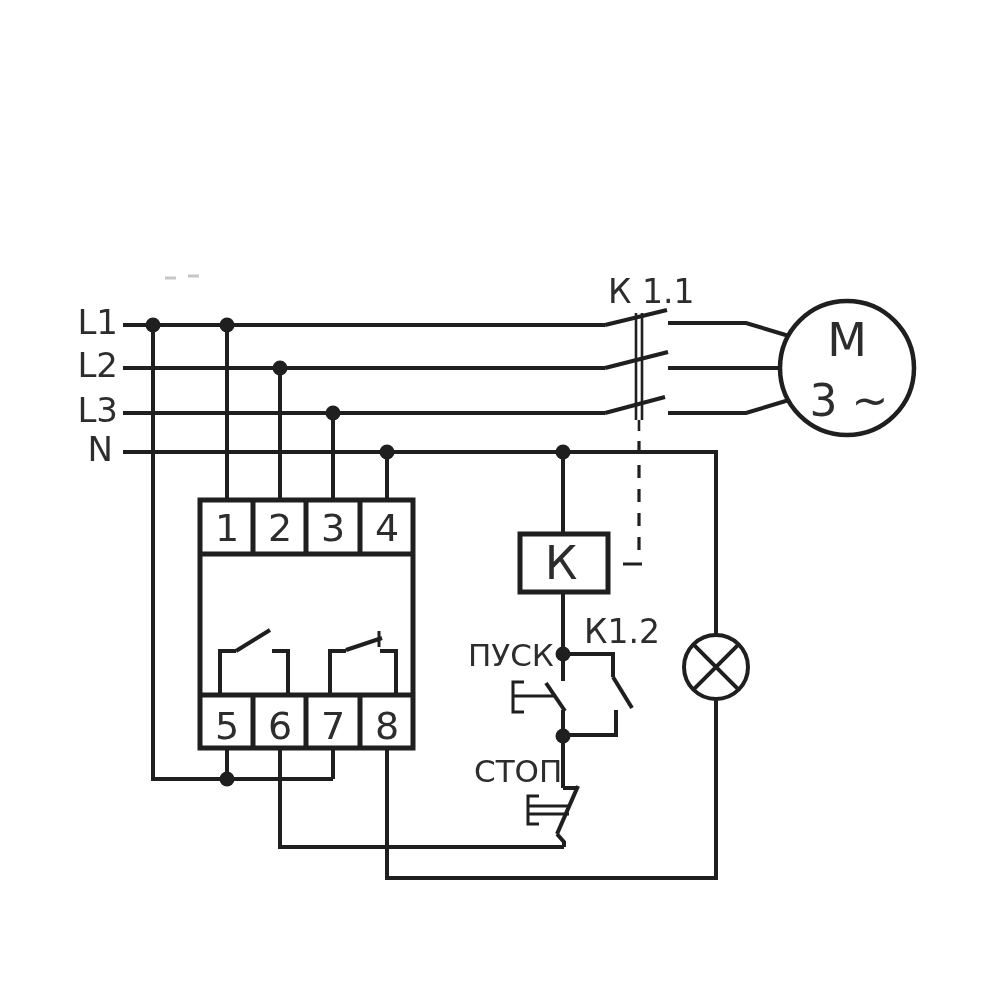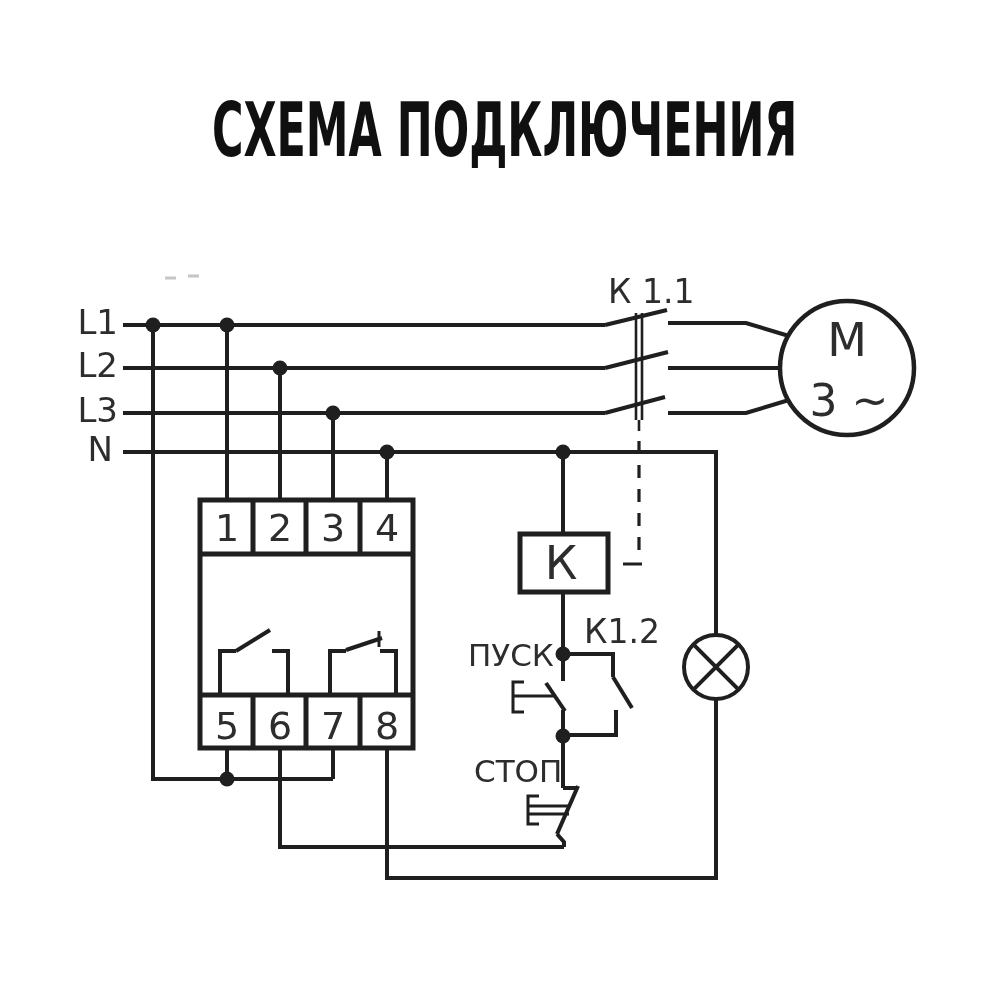--- a/index.html
+++ b/index.html
@@ -27,23 +27,20 @@
   .faint{fill:none;stroke:var(--faint);stroke-width:3;}
   .fs34{font-size:34px;} .fs33{font-size:33px;} .fs31{font-size:31px;}
   .fs38{font-size:38px;} .fs46{font-size:46px;} .fs44{font-size:44px;}
   .mid{text-anchor:middle;} .end{text-anchor:end;}
 </style>
 </head>
 <body>
 
 <div class="page">
 
-  <div class="title-wrap">
-    <h1>СХЕМА ПОДКЛЮЧЕНИЯ</h1>
-  </div>
 
   <svg width="1000" height="1000" viewBox="0 0 1000 1000">
 
     <path class="faint" d="M165 278 H176 M188 276 H199"></path>
 
     <text class="lbl fs34 end" x="118" y="334">L1</text>
     <text class="lbl fs34 end" x="118" y="377">L2</text>
     <text class="lbl fs34 end" x="118" y="422">L3</text>
     <text class="lbl fs34 end" x="113" y="461">N</text>
 

